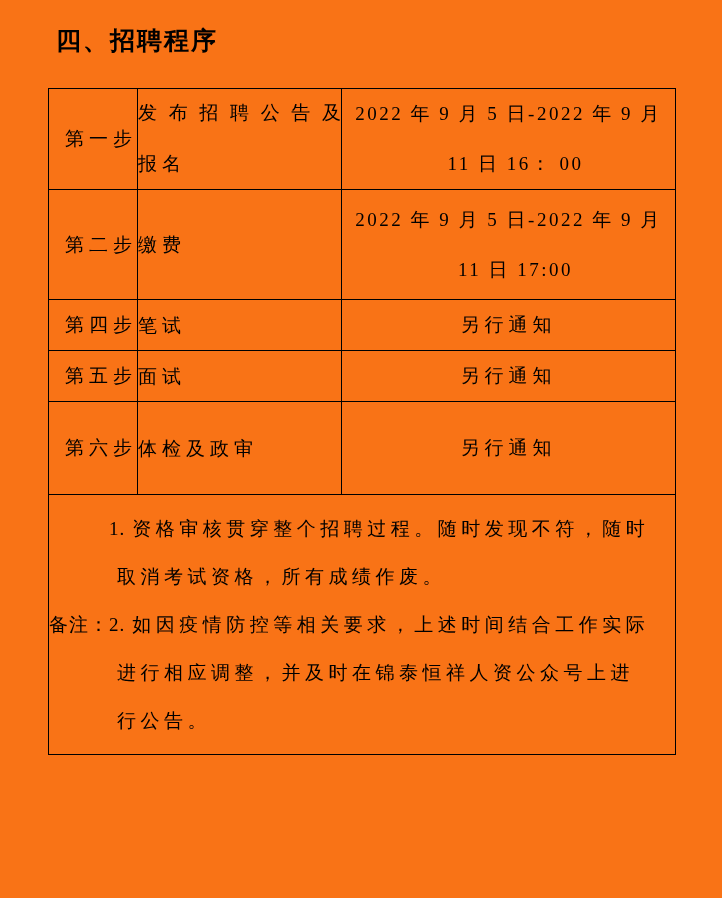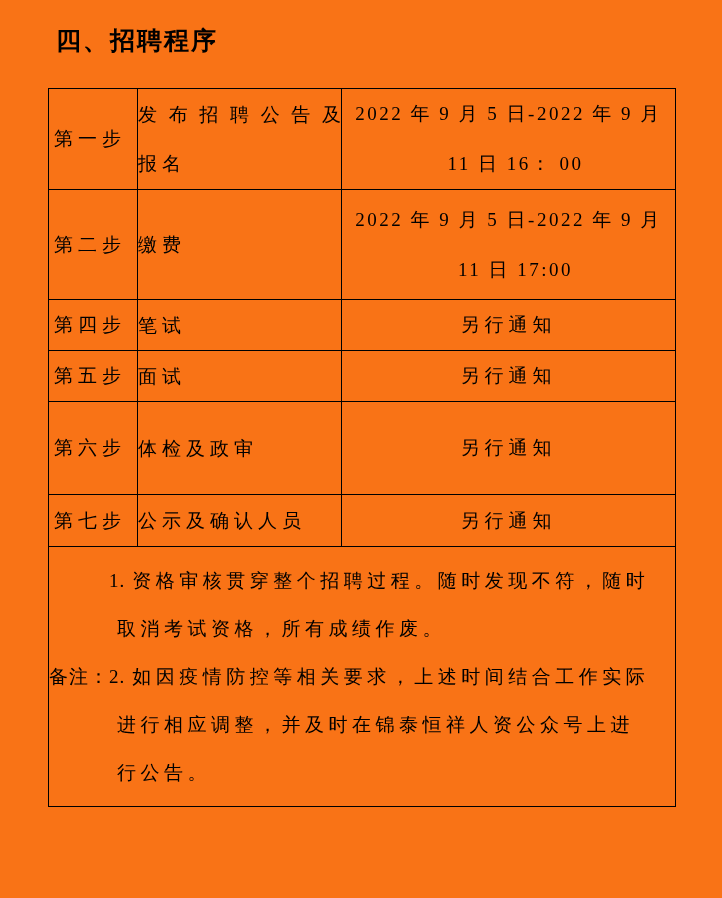--- a/index.html
+++ b/index.html
@@ -35,37 +35,38 @@
   }
   table.schedule td {
     border: 1.5px solid #000000;
     padding: 0;
     vertical-align: middle;
     font-size: 19px;
     overflow: hidden;
   }
   
   td.step-cell {
-    text-align: left;
+    text-align: right;
     letter-spacing: 5px;
     text-indent: 5px; 
   }
   
   td.item-cell {
     padding-left: 11px;
     padding-right: 11px;
     letter-spacing: 5px;
   }
   td.item-cell .cell-line {
     line-height: 49px;
   }
   .cell-line.justify-line {
     text-align: justify;
     text-align-last: justify;
     letter-spacing: 0;
+    font-family: Liberation Mono, monospace;
   }
   
   td.time-cell {
     padding-left: 11px;
     padding-right: 4px;
     letter-spacing: 2.5px;
   }
   td.time-cell .cell-line {
     line-height: 50px;
     text-align: center;
@@ -159,29 +160,20 @@
       </tr>
       <tr style="height:93px">
         <td class="step-cell">第六步</td>
         <td class="item-cell">
           <div class="cell-line">体检及政审</div>
         </td>
         <td class="time-cell notice">
           <div class="cell-line">另行通知</div>
         </td>
       </tr>
-      <tr style="height:52px">
-        <td class="step-cell">第七步</td>
-        <td class="item-cell">
-          <div class="cell-line">公示及确认人员</div>
-        </td>
-        <td class="time-cell notice">
-          <div class="cell-line">另行通知</div>
-        </td>
-      </tr>
       <tr style="height:260px">
         <td class="notes-cell" colspan="3">
           <div class="note-flex">
             <span class="note-label">备注：</span>
             <div class="note-body">
               <div class="note-item">
                 <div class="note-line">
                   <span class="note-num">1.</span><span>资格审核贯穿整个招聘过程。随时发现不符，随时</span>
                 </div>
                 <div class="note-line note-cont">取消考试资格，所有成绩作废。</div>

